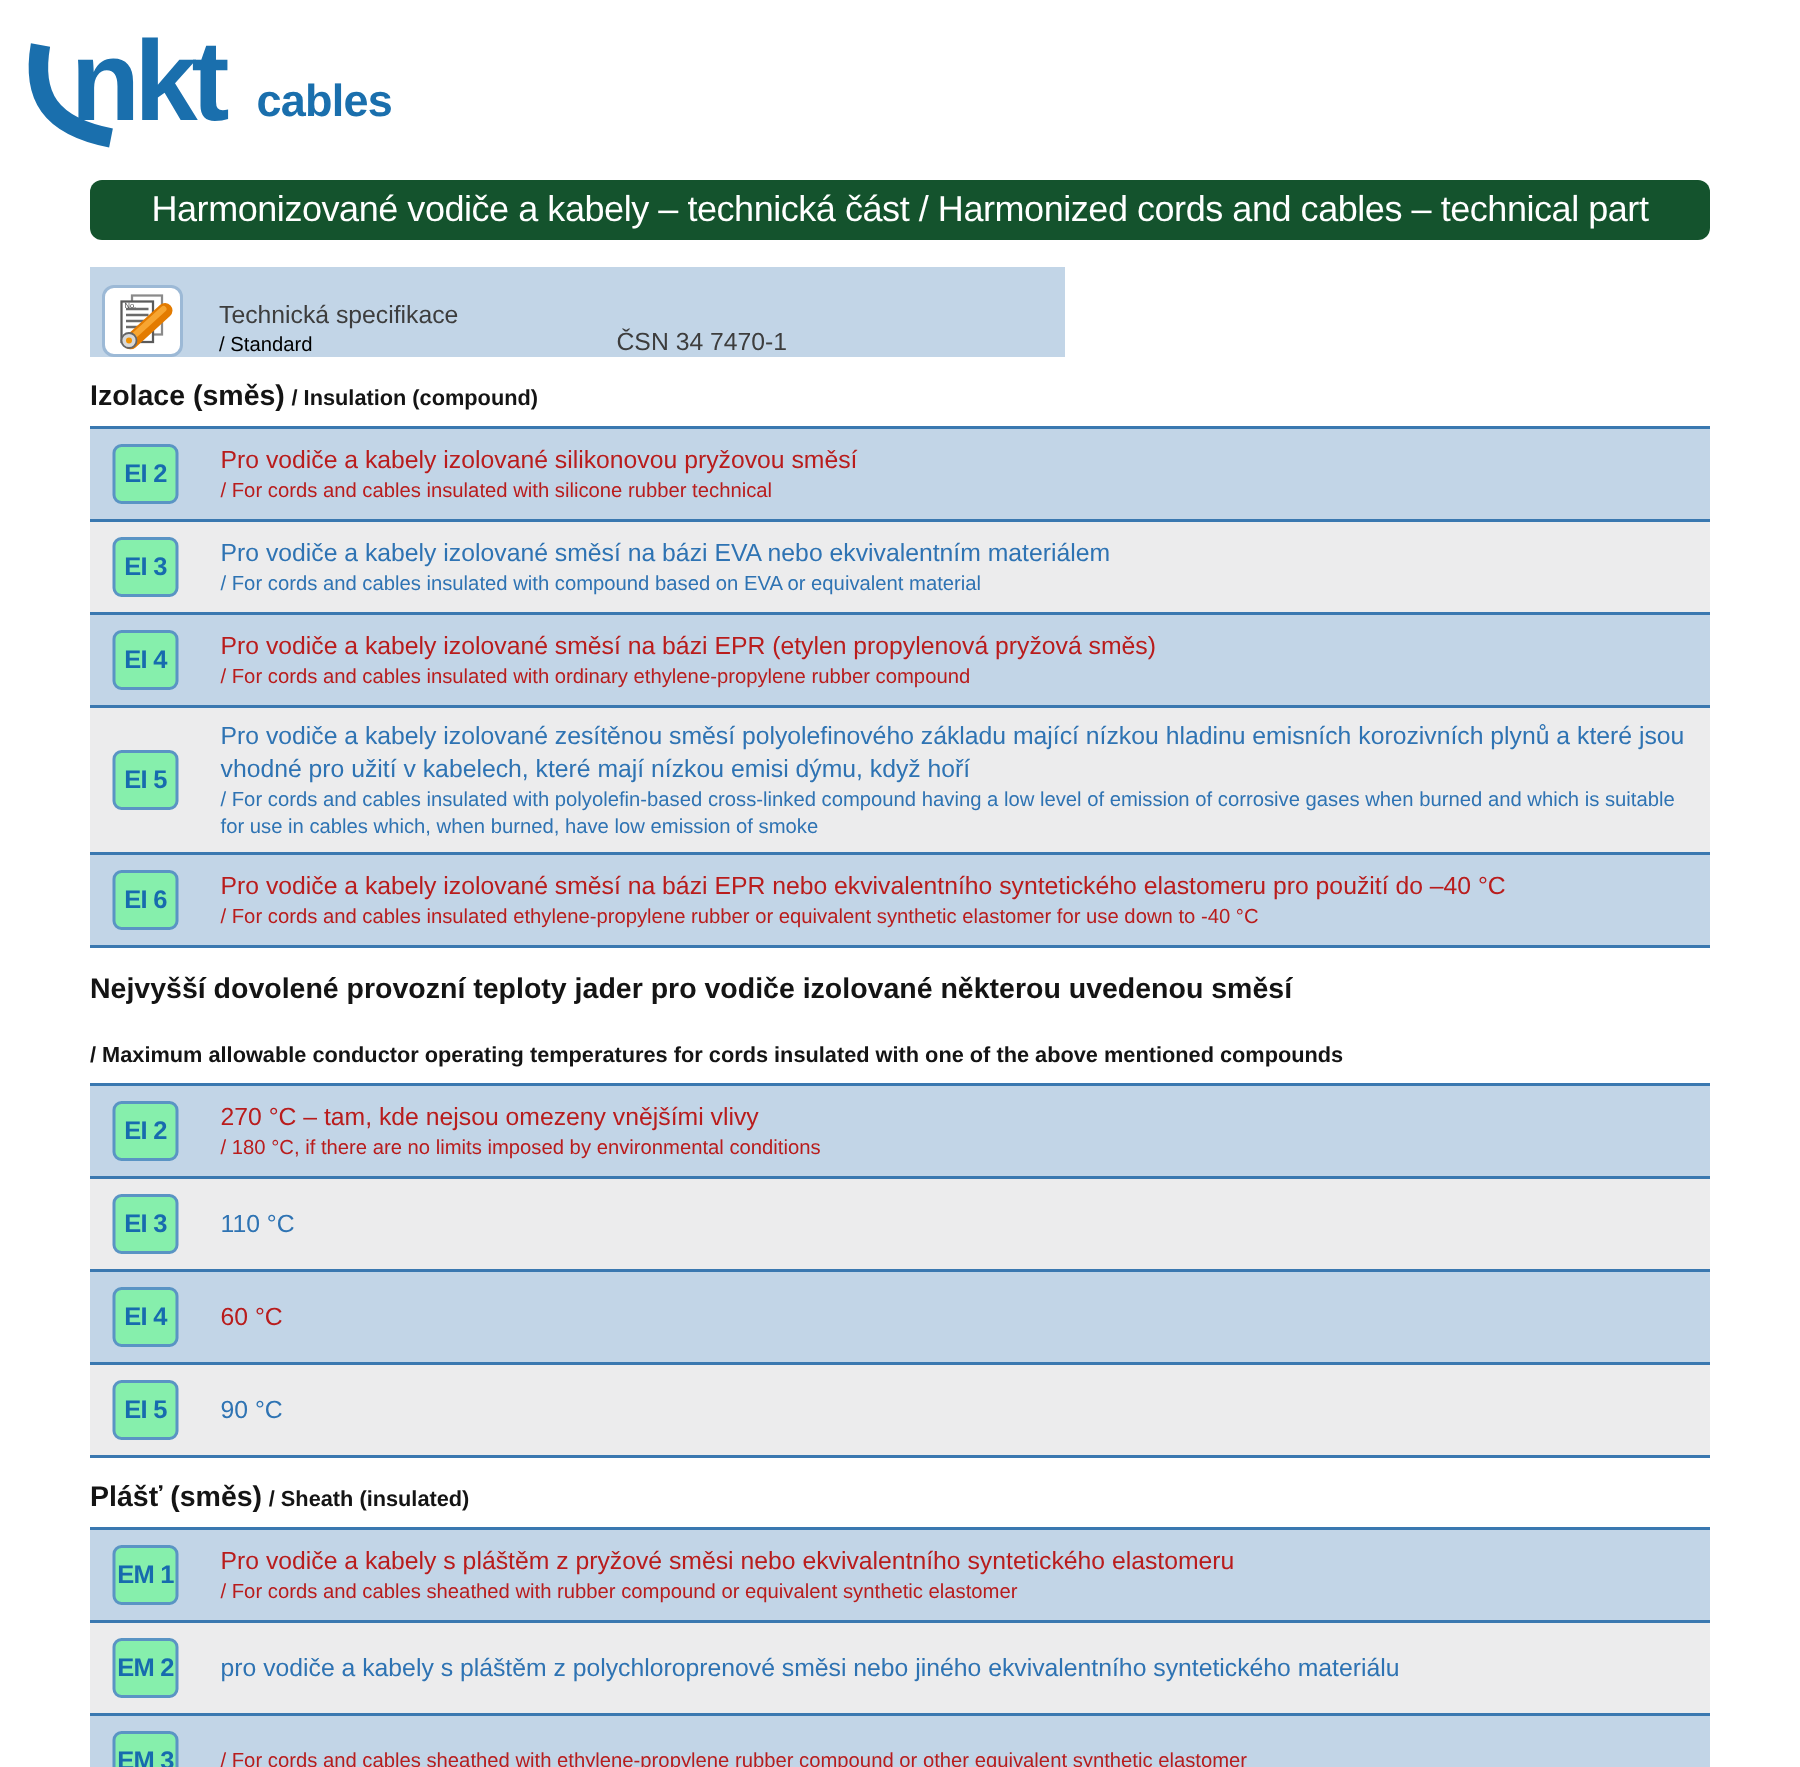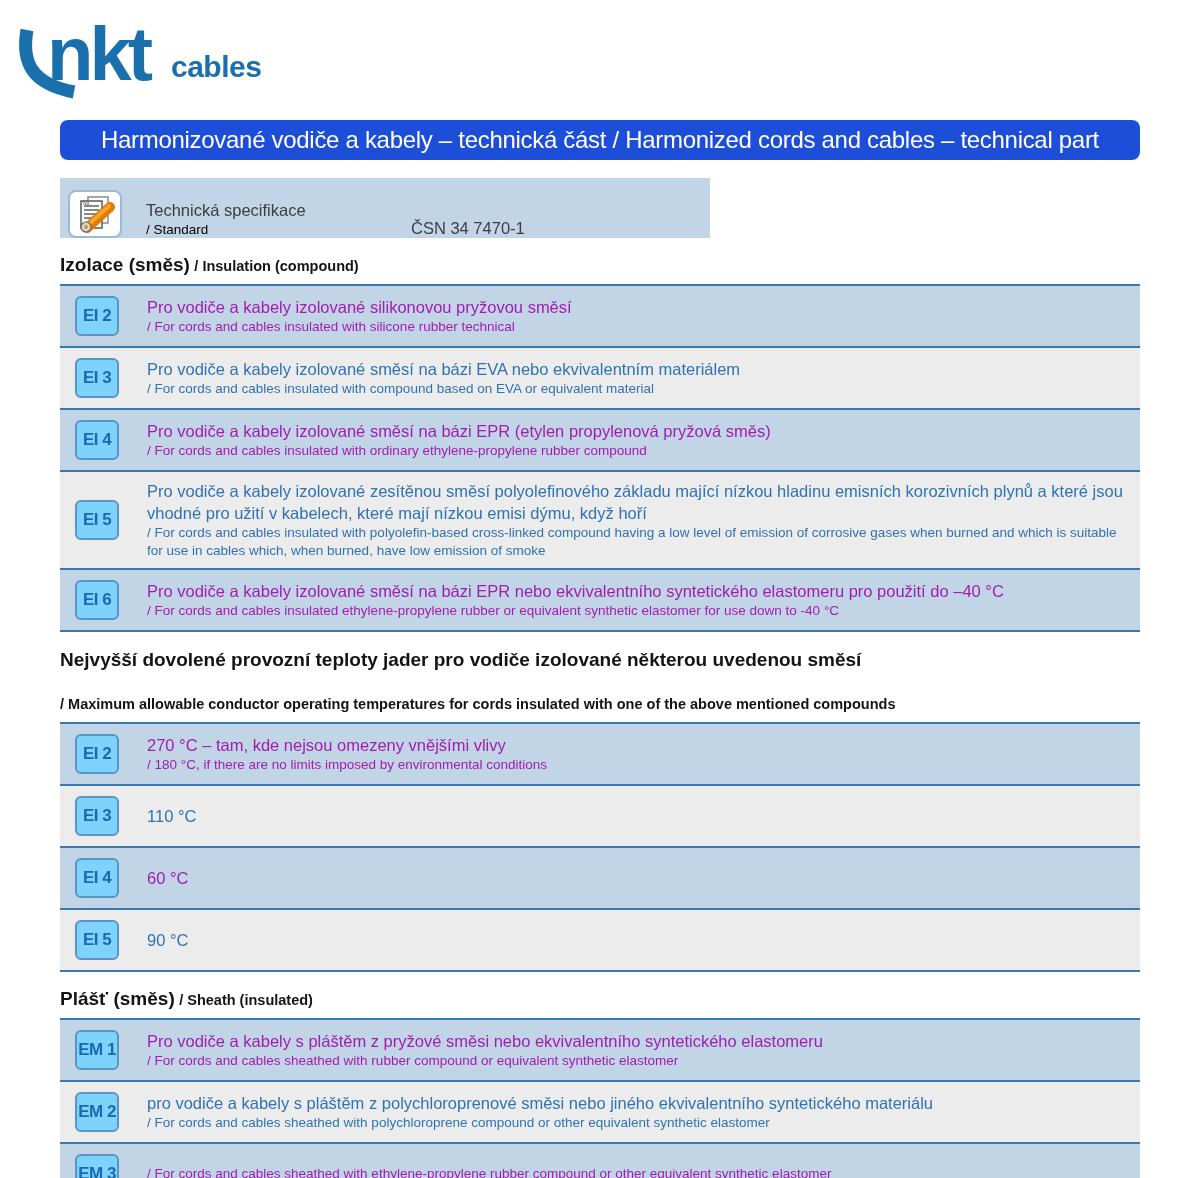--- a/index.html
+++ b/index.html
@@ -1,18 +1,18 @@
 <!DOCTYPE html>
 <html><head>
 <meta charset="utf-8">
 <style>
   html,body{margin:0;padding:0;background:#fff;}
   body{width:1200px;font-family:"Liberation Sans",sans-serif;-webkit-font-smoothing:antialiased;color:#3d3d3d;}
   .logo-wrap{margin:10px 0 0 14px;height:92px;}
-  .banner{margin:18px 60px 0;height:40px;background:#1d4ed8;border-radius:8px;
+  .banner{margin:18px 60px 0;height:40px;background:#14532d;border-radius:8px;
           display:flex;align-items:center;justify-content:center;}
   .banner span{color:#fff;font-size:24px;letter-spacing:-0.3px;white-space:nowrap;}
   .standard{margin:18px 0 0 60px;width:650px;height:60px;background:#c2d5e7;
             display:flex;align-items:flex-end;}
   .icon-box{width:54px;height:48px;background:#fff;border:2px solid #9cb9d6;border-radius:8px;
             margin-left:8px;display:flex;align-items:center;justify-content:center;box-sizing:border-box;}
   .standard-labels{margin-left:24px;width:265px;}
   .standard-cz{font-size:16.5px;line-height:21px;color:#3d3d3d;}
   .standard-en{font-size:13.5px;line-height:17px;color:#000000;}
   .standard-value{font-size:16.5px;color:#3d3d3d;}
@@ -20,27 +20,27 @@
   .sec-title .t-cz{font-size:19px;font-weight:bold;}
   .sec-title .t-en{font-size:14.5px;font-weight:bold;margin-top:24px;}
   .sec-title.stacked .t-cz,.sec-title.stacked .t-en{display:block;}
   .sec-title.stacked .t-cz{line-height:23px;}
   .sec-title.stacked .t-en{line-height:19px;}
   .tbl{margin:0 60px;border-bottom:2px solid #3a78b0;}
   .trow{display:flex;align-items:center;border-top:2px solid #3a78b0;
         padding:8px 10px 8px 15px;min-height:44px;box-sizing:content-box;}
   .trow.v-blue{background:#c2d5e7;}
   .trow.v-gray{background:#ececed;}
-  .badge{flex:0 0 44px;width:44px;height:40px;background:#7dd3fc;border:2px solid #5a94c4;border-radius:6px;
+  .badge{flex:0 0 44px;width:44px;height:40px;background:#86efac;border:2px solid #5a94c4;border-radius:6px;
          display:flex;align-items:center;justify-content:center;box-sizing:border-box;
          font-weight:bold;font-size:17px;color:#176bae;letter-spacing:-0.5px;margin-right:28px;}
   .rtext{flex:1;}
   .cz{font-size:16.5px;line-height:22px;}
   .en{font-size:13.5px;line-height:18px;}
-  .c-dark .cz,.c-dark .en{color:#a21caf;}
+  .c-dark .cz,.c-dark .en{color:#b91c1c;}
   .c-blue .cz,.c-blue .en{color:#2e73b3;}
 </style>
 </head>
 <body>
 
 <div class="logo-wrap">
   <svg width="280" height="92" viewBox="0 0 280 92">
     <path d="M 13 20 C 7 54 19 74 60 82" fill="none" stroke="#1a6fad" stroke-width="13"></path>
     <text x="33" y="70" font-family="Liberation Sans, sans-serif" font-weight="bold" font-size="76" letter-spacing="-4" fill="#1a6fad">nkt</text>
     <text x="157" y="67" font-family="Liberation Sans, sans-serif" font-weight="bold" font-size="30" letter-spacing="-0.5" fill="#1a6fad">cables</text>
@@ -157,21 +157,20 @@
     <span class="badge">EM 1</span>
     <div class="rtext">
       <div class="cz">Pro vodiče a kabely s pláštěm z pryžové směsi nebo ekvivalentního syntetického elastomeru</div>
       <div class="en">/ For cords and cables sheathed with rubber compound or equivalent synthetic elastomer</div>
     </div>
   </div>
   <div class="trow v-gray c-blue">
     <span class="badge">EM 2</span>
     <div class="rtext">
       <div class="cz">pro vodiče a kabely s pláštěm z polychloroprenové směsi nebo jiného ekvivalentního syntetického materiálu</div>
-      <div class="en">/ For cords and cables sheathed with polychloroprene compound or other equivalent synthetic elastomer</div>
     </div>
   </div>
   <div class="trow v-blue c-dark">
     <span class="badge">EM 3</span>
     <div class="rtext">
       <div class="en">/ For cords and cables sheathed with ethylene-propylene rubber compound or other equivalent synthetic elastomer</div>
     </div>
   </div>
 </div>
 

